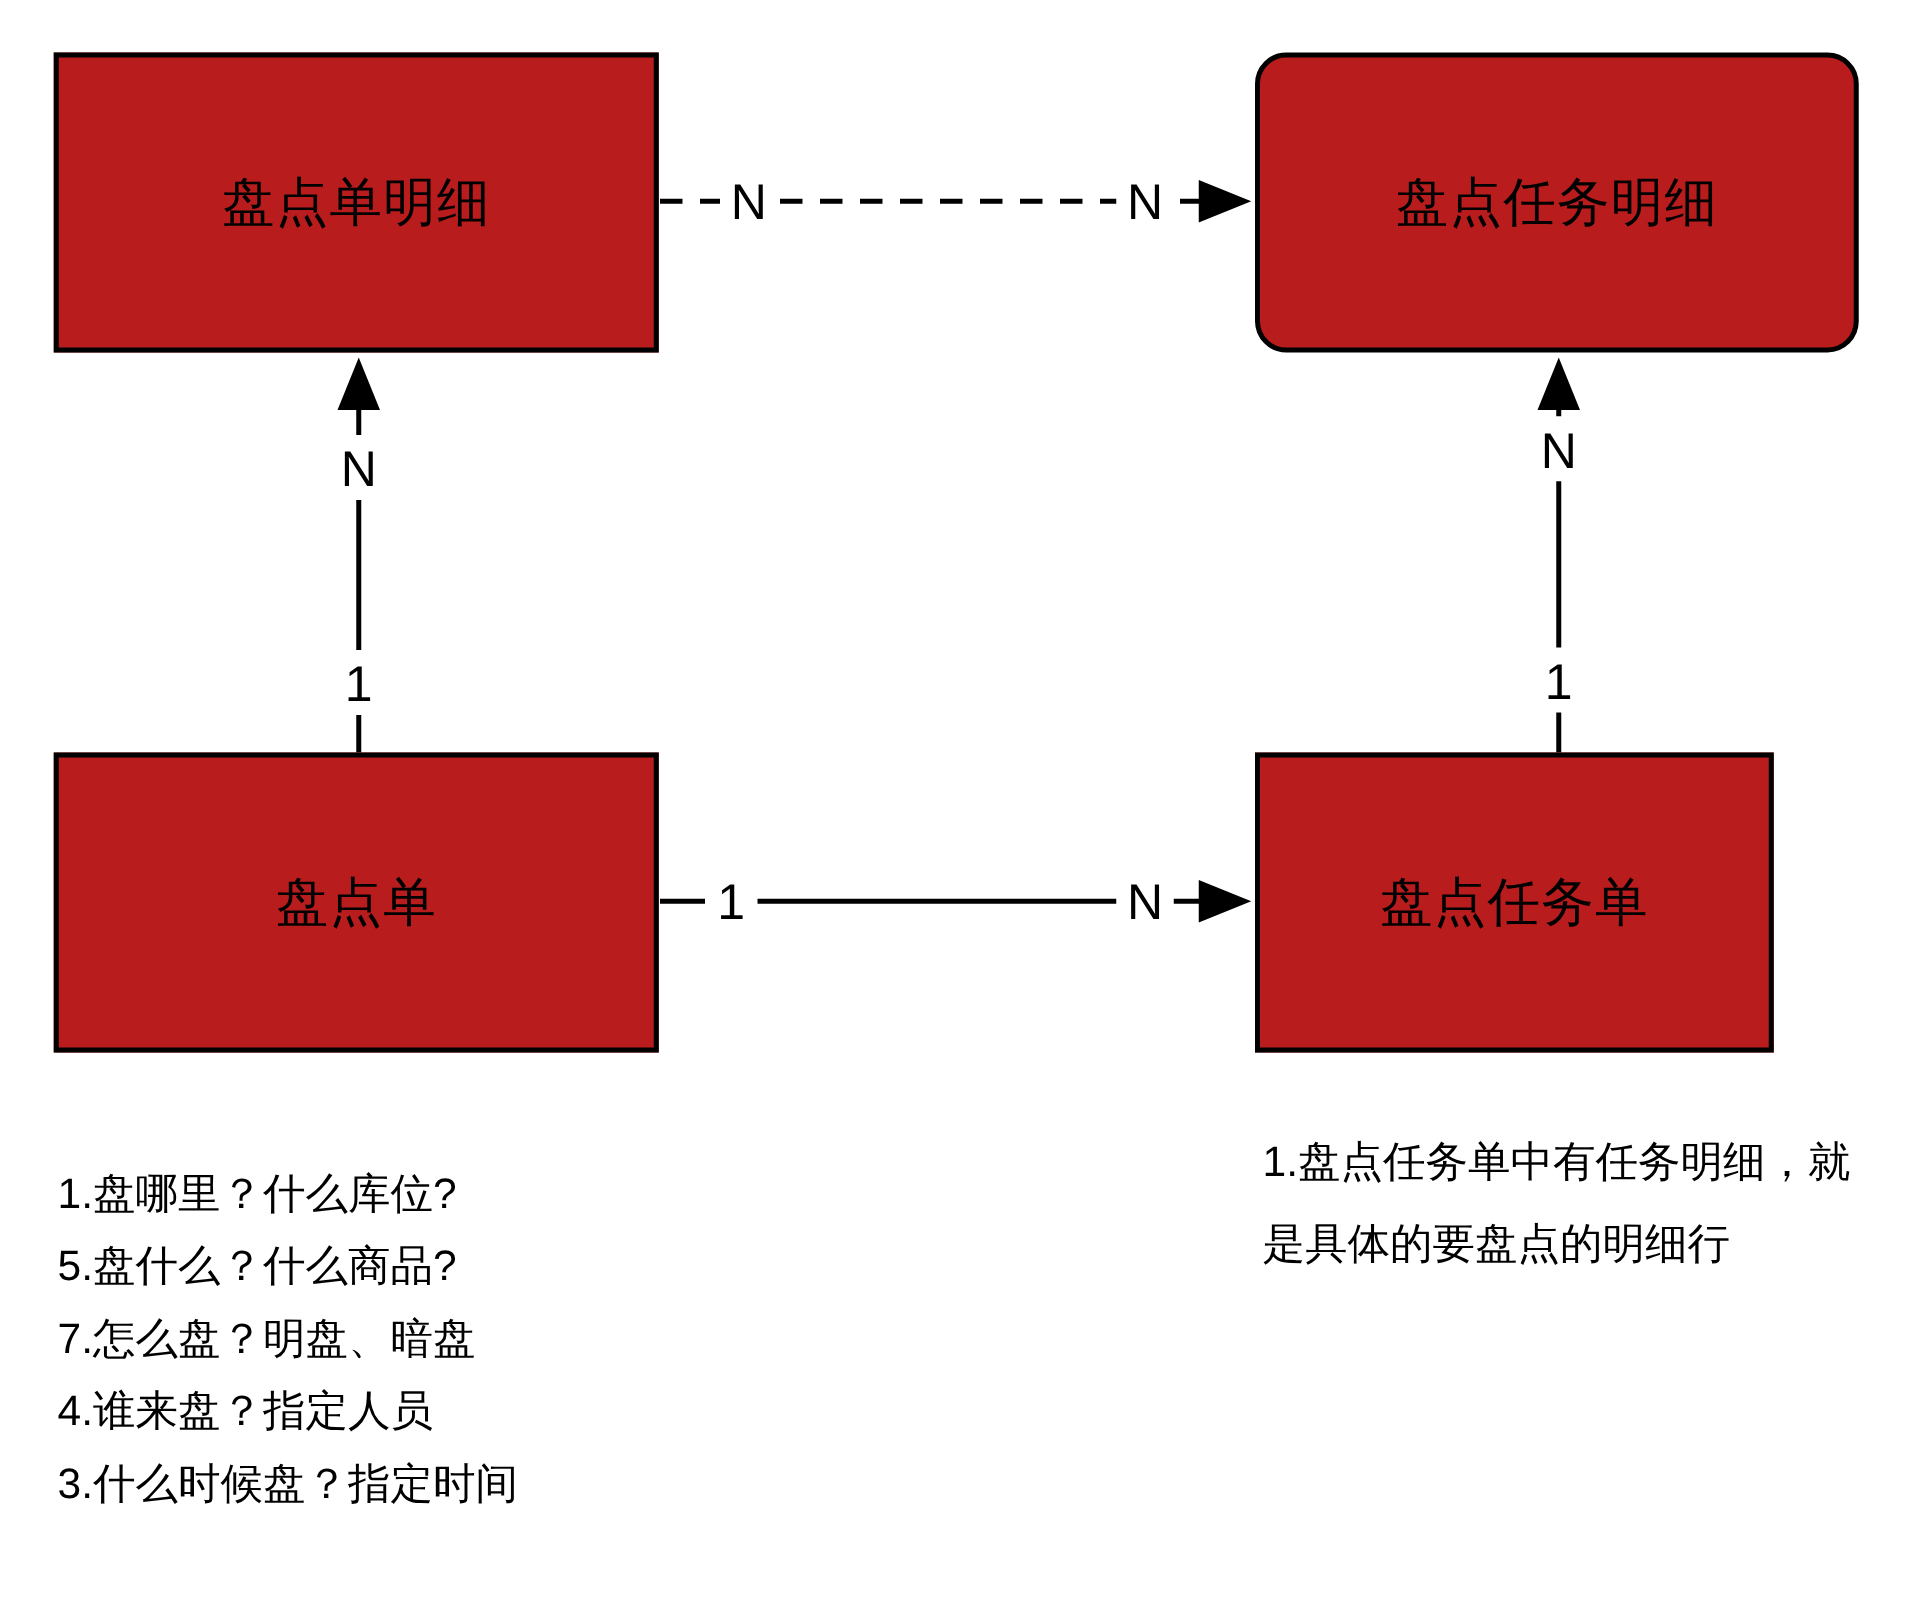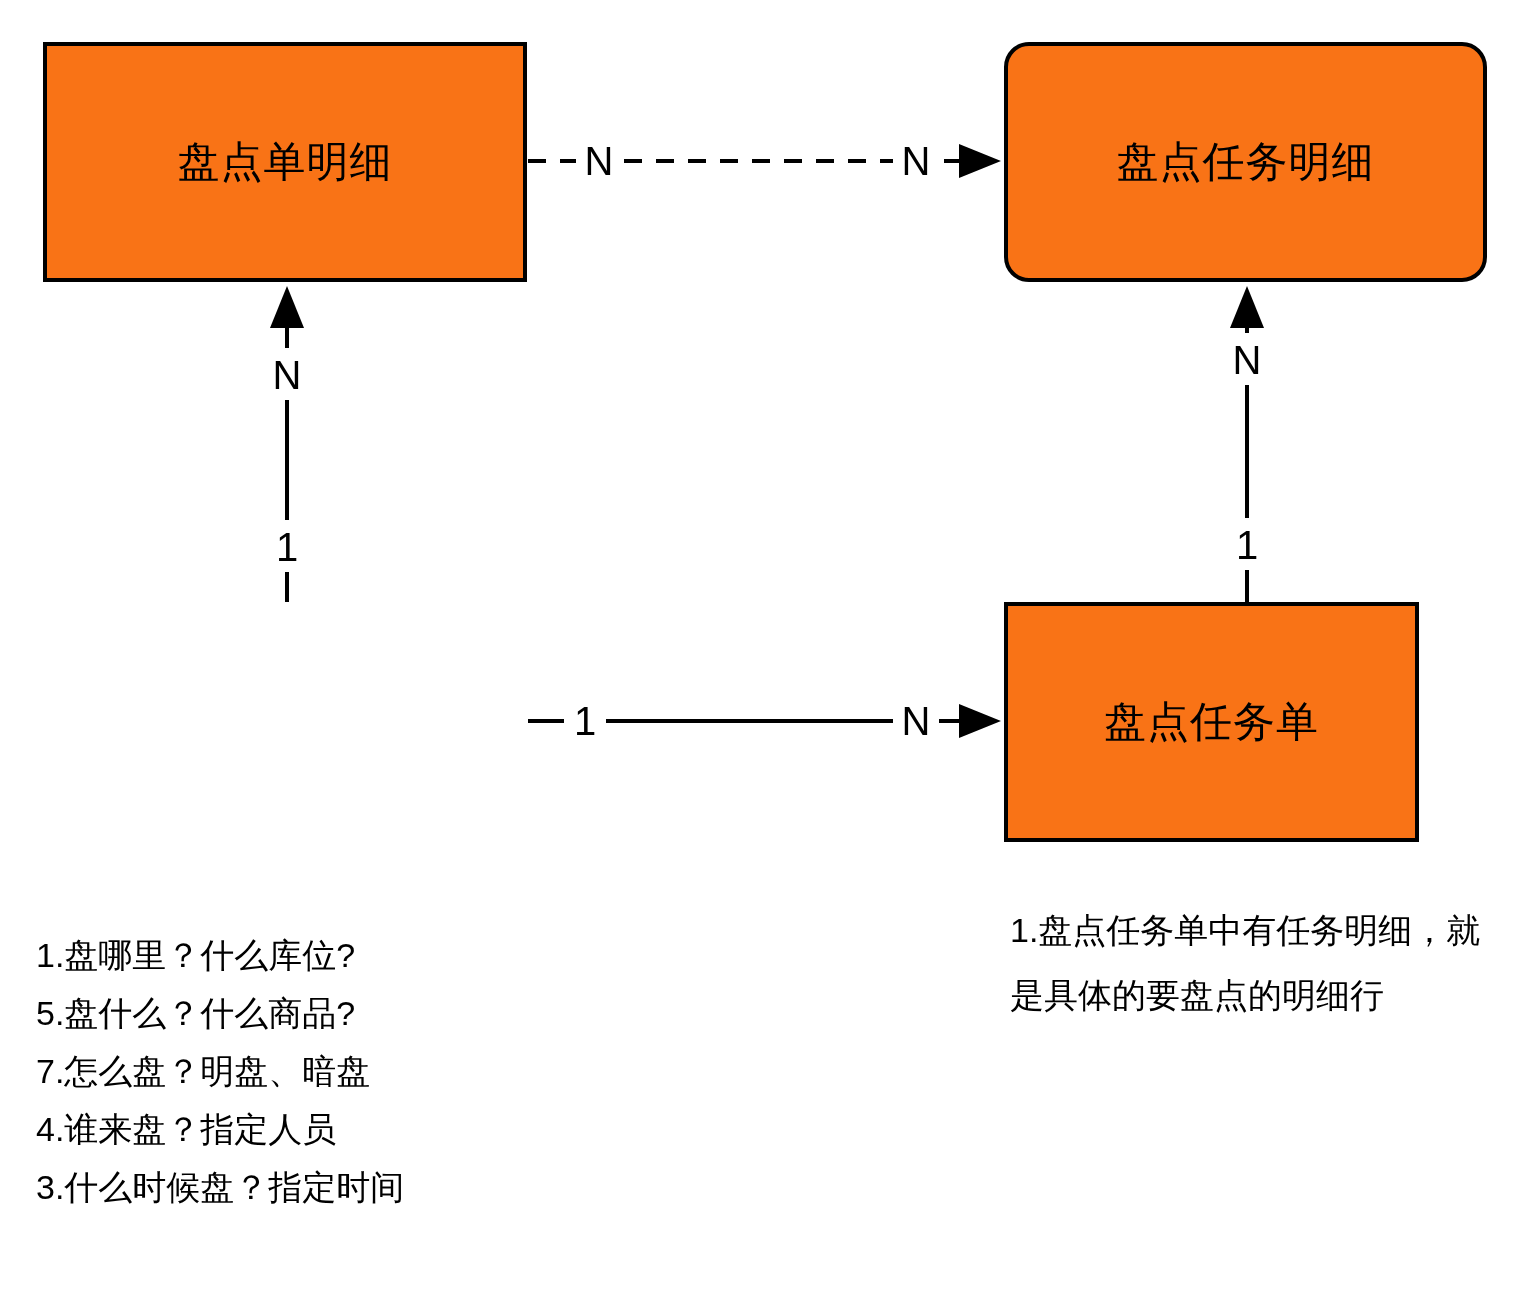--- a/index.html
+++ b/index.html
@@ -20,21 +20,21 @@
     position: absolute;
     left: 0;
     top: 0;
     width: 1532px;
     height: 1296px;
   }
   .entity {
     position: absolute;
     box-sizing: border-box;
     border: 4px solid #000000;
-    background: #f97316;
+    background: #b91c1c;
     display: flex;
     align-items: center;
     justify-content: center;
     font-size: 42px;
     letter-spacing: 1px;
     color: #000000;
   }
   .entity.top-left    { left: 43px;   top: 42px;  width: 484px; height: 240px; }
   .entity.top-right   { left: 1004px; top: 42px;  width: 483px; height: 240px; border-radius: 25px; }
   .entity.bottom-left { left: 43px;   top: 602px; width: 484px; height: 240px; }
@@ -44,21 +44,21 @@
     font-family: "Liberation Sans", "DejaVu Sans", sans-serif;
     font-size: 40px;
     fill: #000000;
   }
   .note {
     position: absolute;
     color: #000000;
     font-size: 34px;
   }
   .note p { margin: 0; }
-  .note-left  { left: 36px;   top: 926px; width: 700px; line-height: 58px; }
+  .note-left  { left: 46px;   top: 926px; width: 700px; line-height: 58px; }
   .note-right { left: 1010px; top: 898px; width: 478px; line-height: 65px; }
 </style>
 </head>
 <body>
 
 <div class="canvas">
 
   <svg class="connector-layer" width="1532" height="1296" viewBox="0 0 1532 1296">
 
     <line x1="528" y1="161" x2="962" y2="161" stroke="#000000" stroke-width="4" stroke-dasharray="18 14"></line>
@@ -91,20 +91,23 @@
   </svg>
 
   <div class="entity top-left">
     <span>盘点单明细</span>
   </div>
 
   <div class="entity top-right">
     <span>盘点任务明细</span>
   </div>
 
+  <div class="entity bottom-left">
+    <span>盘点单</span>
+  </div>
 
   <div class="entity bottom-right">
     <span>盘点任务单</span>
   </div>
 
   <div class="note note-left">
     <p>1.盘哪里？什么库位?</p>
     <p>5.盘什么？什么商品?</p>
     <p>7.怎么盘？明盘、暗盘</p>
     <p>4.谁来盘？指定人员</p>

